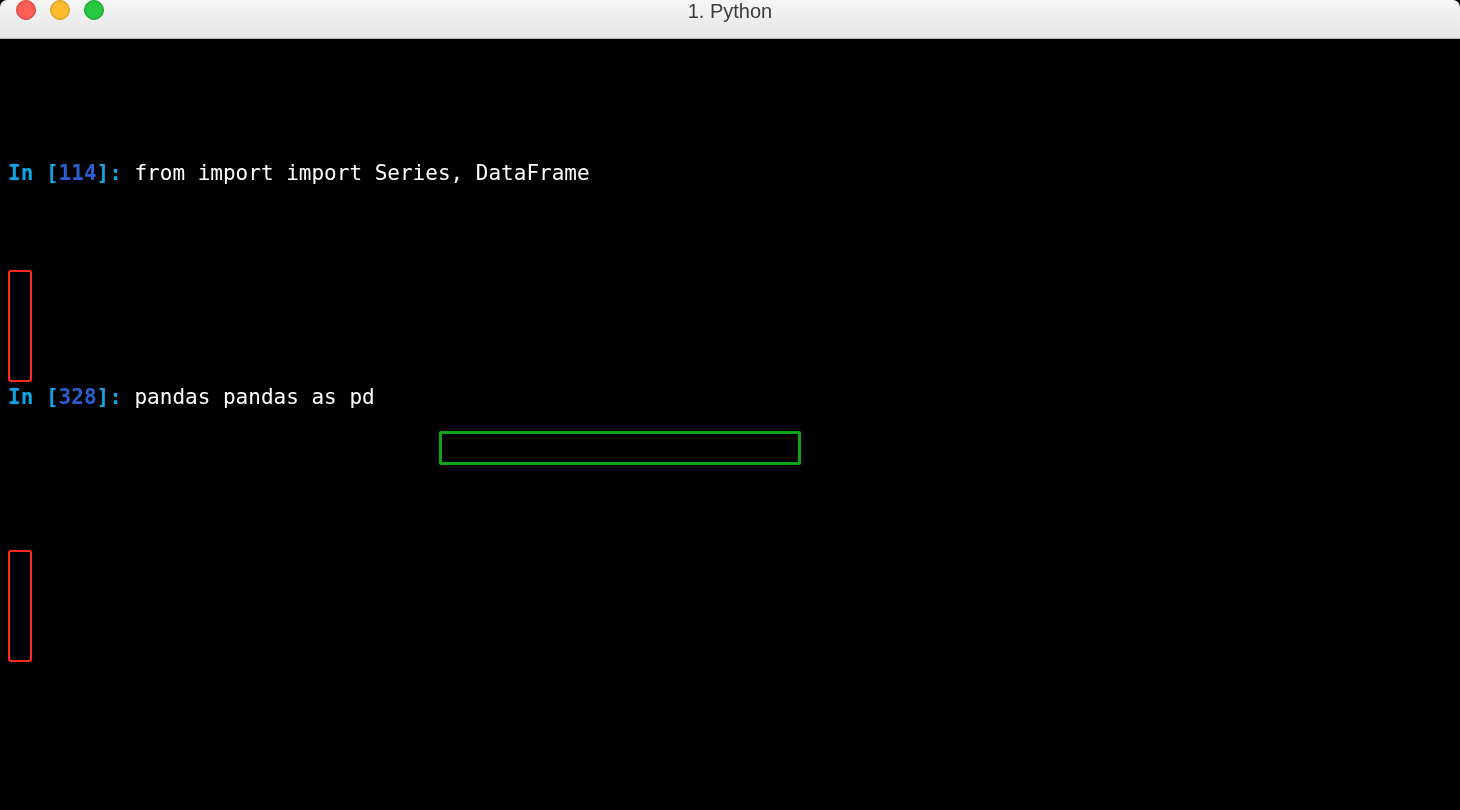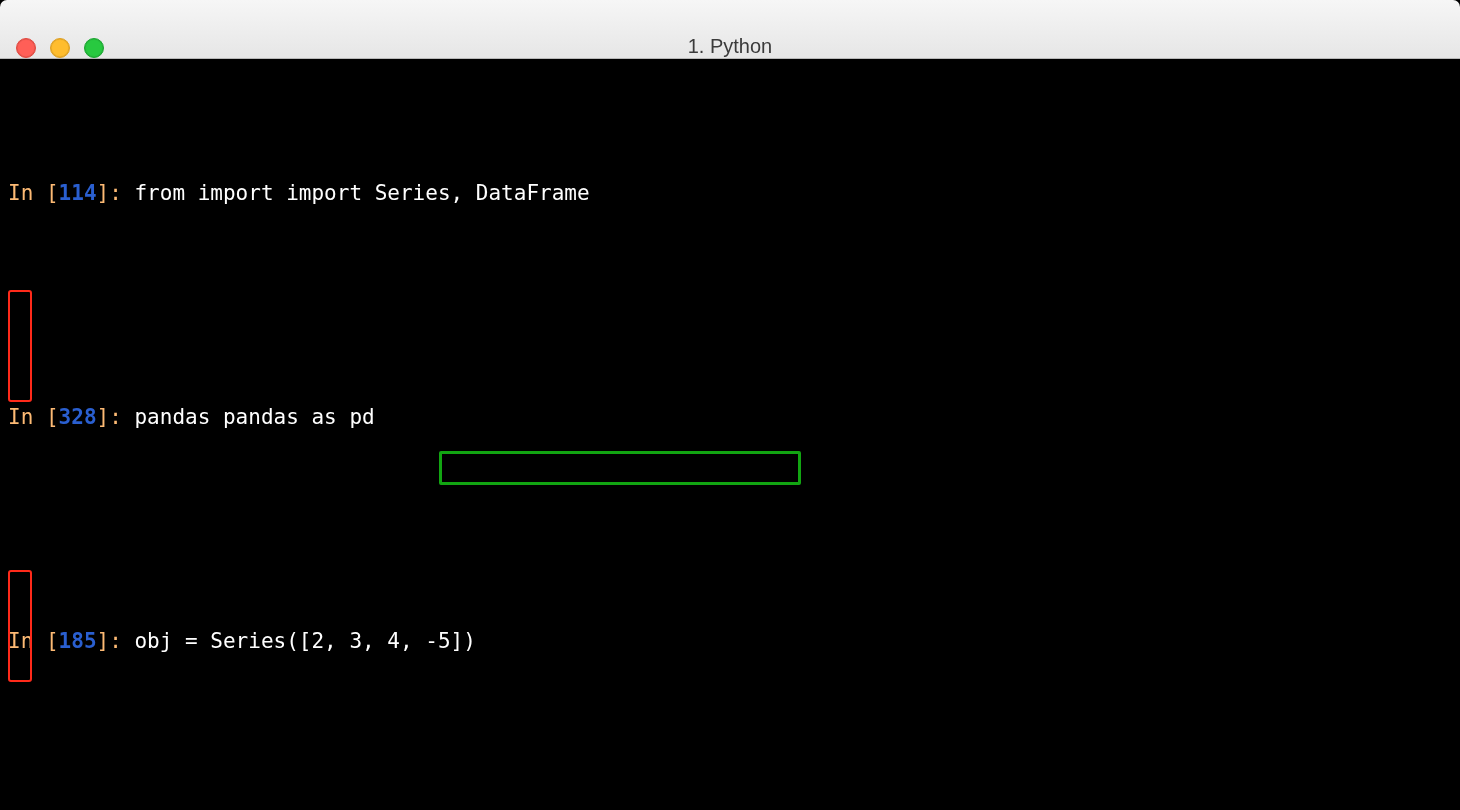--- a/index.html
+++ b/index.html
@@ -5,27 +5,27 @@
   * { margin: 0; padding: 0; box-sizing: border-box; }
   body {
     width: 1460px;
     height: 810px;
     background: #000;
     font-family: "Menlo", "Monaco", "Consolas", monospace;
     font-size: 21px;
     overflow: hidden;
   }
   .titlebar {
-    height: 59px;
+    height: 39px;
     background: linear-gradient(to bottom, #f6f6f6, #e6e6e6);
     border-bottom: 1px solid #b8b8b8;
     border-top-left-radius: 7px;
     border-top-right-radius: 7px;
     display: flex;
-    align-items: flex-end;
+    align-items: flex-start;
     position: relative;
   }
   .traffic-lights {
     display: flex;
     gap: 14px;
     margin-left: 16px;
   }
   .tl {
     width: 20px; height: 20px; border-radius: 50%;
     box-shadow: inset 0 0 1px rgba(0,0,0,.4);
@@ -43,21 +43,21 @@
     pointer-events: none;
   }
   .terminal {
     padding: 8px 8px;
     color: #fff;
     line-height: 28px;
     white-space: pre;
     position: relative;
     height: calc(810px - 45px);
   }
-  .in-label  { color: #fdba74; }
+  .in-label  { color: #0ea5e9; font-weight: bold; }
   .in-num    { color: #2a5fd0; font-weight: bold; }
   .row { display: block; position: relative; }
   .blank { height: 28px; }
 
   .redbox {
     position: absolute;
     left: 8px;
     width: 24px;
     border: 2px solid #ff2a1a;
     border-radius: 3px;
@@ -86,21 +86,20 @@
 
   
   <span class="row"><span class="in-label">In </span><span class="in-label">[</span><span class="in-num">114</span><span class="in-label">]: </span><span>from import import Series, DataFrame</span></span>
   <div class="blank"></div>
 
   
   <span class="row"><span class="in-label">In </span><span class="in-label">[</span><span class="in-num">328</span><span class="in-label">]: </span><span>pandas pandas as pd</span></span>
   <div class="blank"></div>
 
   
-  <span class="row"><span class="in-label">In </span><span class="in-label">[</span><span class="in-num">185</span><span class="in-label">]: </span><span>obj = Series([2, 3, 4, -5])</span></span>
   <div class="blank"></div>
 
   
   
   
   
   
   
   
   

